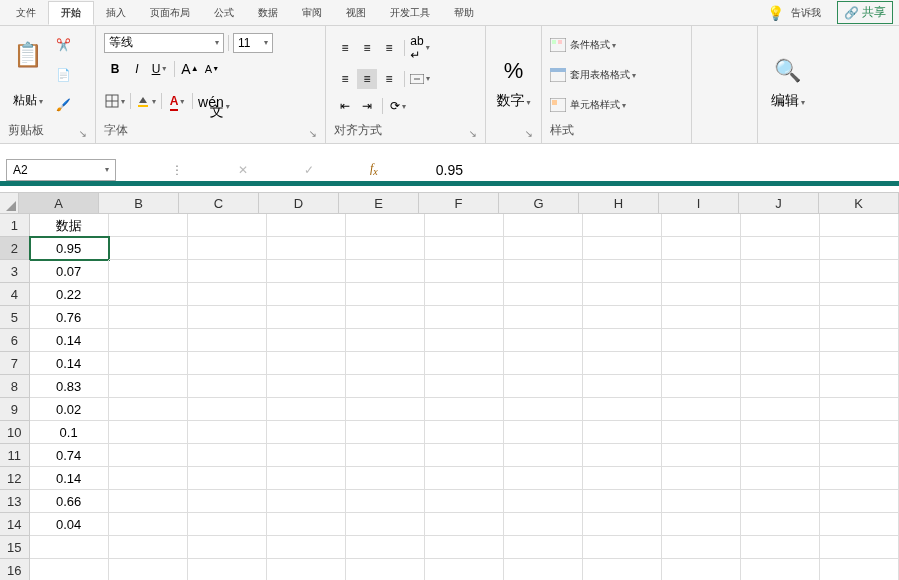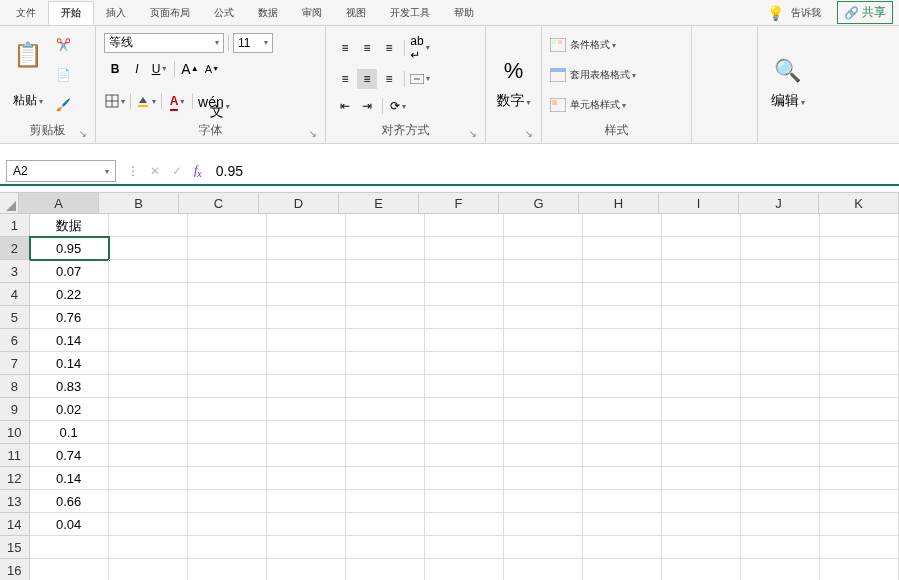--- a/index.html
+++ b/index.html
@@ -6,38 +6,38 @@
   body { font-family: "Microsoft YaHei", sans-serif; font-size: 12px; background: #fff; width: 899px; height: 580px; overflow: hidden; position: relative; }
   .tabs { display: flex; align-items: center; height: 26px; background: #f5f5f5; border-bottom: 1px solid #d4d4d4; padding-left: 4px; }
   .tab { padding: 4px 12px; font-size: 10px; color: #444; cursor: pointer; }
   .tab.active { background: #fff; border: 1px solid #d4d4d4; border-bottom: 1px solid #fff; font-weight: bold; }
   .tab-spacer { flex: 1; }
   .tellme-bulb { margin: 0 4px 0 10px; font-size: 14px; }
   .share-btn { border: 1px solid #2e8b57; color: #2e8b57; padding: 2px 6px; margin: 0 6px 0 4px; font-size: 12px; display:flex; align-items:center; }
   .ribbon { display: flex; height: 118px; background: #f5f5f5; border-bottom: 1px solid #d4d4d4; }
   .group { border-right: 1px solid #d4d4d4; padding: 4px 8px 0 8px; display: flex; flex-direction: column; }
   .group-body { flex: 1; display: flex; }
-  .group-label { text-align: center; font-size: 12px; color: #555; padding: 2px 0 4px 0; position: relative; }
+  .group-label { font-size: 12px; color: #555; padding: 2px 0 4px 0; position: relative; }
   .dlg-launch { position: absolute; right: 0; bottom: 4px; font-size: 10px; color: #888; }
   .vcol { display:flex; flex-direction:column; justify-content:space-around; align-items:center; }
   .btn { display:flex; align-items:center; justify-content:center; min-width:20px; min-height:20px; margin:1px; cursor:pointer; }
   .big { font-size: 24px; }
   .dd::after { content: "▾"; font-size: 8px; margin-left: 2px; color:#666; }
   .font-sel { width:120px; height:20px; border:1px solid #aaa; background:#fff; padding:0 4px; font-size:12px; display:flex; align-items:center; justify-content:space-between; }
   .size-sel { width:40px; height:20px; border:1px solid #aaa; background:#fff; padding:0 4px; font-size:12px; display:flex; align-items:center; justify-content:space-between; }
   .row { display:flex; align-items:center; }
   .styles-item { display:flex; align-items:center; font-size:10px; color:#333; padding:2px 0; cursor:pointer; }
   .styles-item svg { margin-right:4px; }
   .large-btn { display:flex; flex-direction:column; align-items:center; justify-content:center; width:50px; cursor:pointer; }
   .large-btn .big { font-size:22px; }
   .large-btn .lbl { font-size:14px; margin-top:8px; }
-  .namebox-row { display:flex; align-items:center; height:28px; border-bottom:2px solid #0f766e; background:#fff; }
+  .namebox-row { display:flex; align-items:center; height:28px; border-bottom:5px solid #0f766e; background:#fff;gap:44px; }
   .namebox { width:110px; height:22px; border:1px solid #aaa; margin:0 6px; padding:0 6px; display:flex; align-items:center; justify-content:space-between; background:#fff; }
   .fx-btn { width:22px; text-align:center; color:#888; }
-  .fx-lbl { font-style:italic; font-family:serif; color:#6d28d9; padding:0 6px; }
+  .fx-lbl { font-style:italic; font-family:serif; color:#a16207; padding:0 6px; }
   .formula-input { flex:1; border:none; outline:none; height:22px; padding:0 8px; font-size:14px; }
   .spacer-row { height:14px; background:#fff; }
   .sheet { position:relative; }
   .hdr-row { display:flex; height:22px; background:#eee; border-top:1px solid #ccc; border-bottom:1px solid #ccc; }
   .corner { width:30px; border-right:1px solid #ccc; background:#eee; position:relative; }
   .corner::after { content:""; position:absolute; right:2px; bottom:2px; border:5px solid transparent; border-right-color:#999; border-bottom-color:#999; }
   .colh { width:80px; text-align:center; font-size:13px; color:#333; border-right:1px solid #ccc; line-height:22px; }
   .colh.sel { background:#d8d8d8; }
   .data-row { display:flex; height:23px; }
   .rowh { width:30px; text-align:center; font-size:13px; color:#333; background:#eee; border-right:1px solid #ccc; border-bottom:1px solid #ccc; line-height:23px; }

